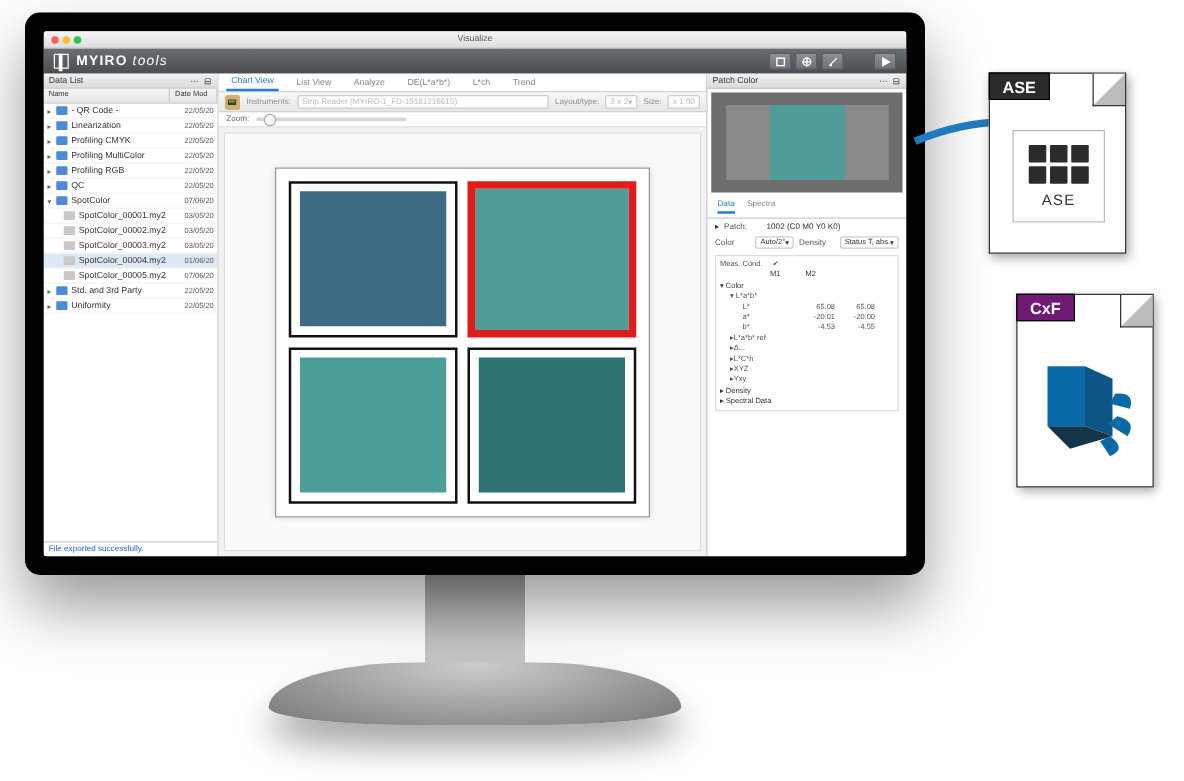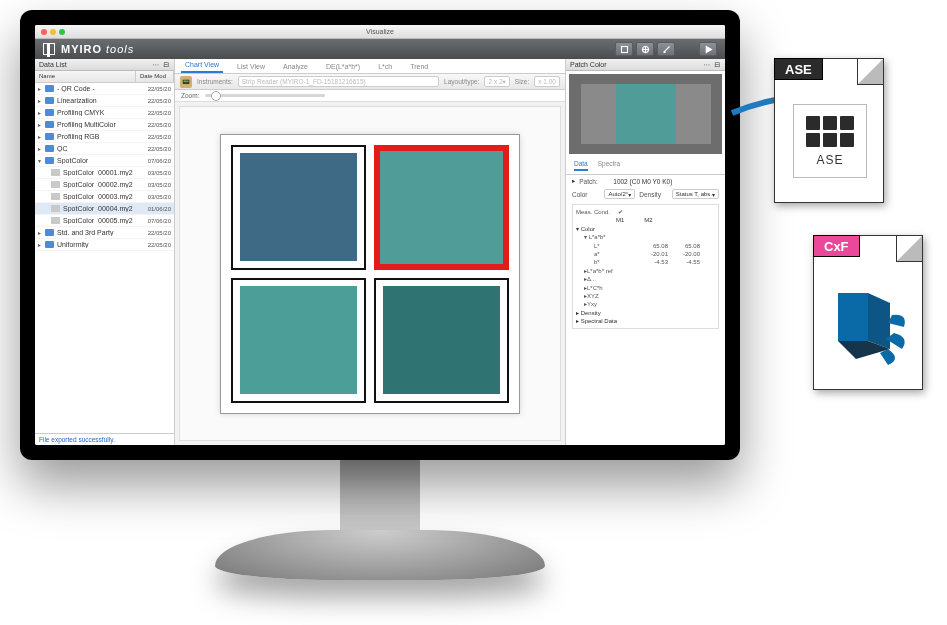--- a/index.html
+++ b/index.html
@@ -97,29 +97,29 @@
 
   
   .arrow { position:absolute; left:730px; top:85px; width:120px; height:40px; }
   .arrow svg{width:100%;height:100%;}
   .fileicon { position:absolute; width:110px; height:145px; background:#fff; border:1px solid #333;
     box-shadow:2px 3px 8px rgba(0,0,0,0.35); }
   .fileicon .fold { position:absolute; right:0; top:0; width:26px; height:26px;
     background:linear-gradient(135deg,#fff 48%,#bbb 52%); border-left:1px solid #333; border-bottom:1px solid #333; }
   .fileicon .tab { position:absolute; left:-1px; top:-1px; height:22px; padding:3px 10px;
     color:#fff; font-weight:bold; font-size:13px; border:1px solid #000; }
-  .file-ase { left:774px; top:58px; }
+  .file-ase { left:791px; top:58px; }
   .file-ase .tab{ background:#2b2b2b; }
   .file-ase .body{ position:absolute; left:18px; top:45px; width:74px; height:74px; border:1px solid #bbb;
     display:flex; flex-direction:column; align-items:center; justify-content:center; gap:6px;}
   .file-ase .grid{display:grid;grid-template-columns:repeat(3,14px);grid-template-rows:repeat(2,14px);gap:3px;}
   .file-ase .grid span{background:#2b2b2b;border-radius:1px;}
   .file-ase .lbl{font-size:12px;color:#333;letter-spacing:1px;}
   .file-cxf { left:813px; top:235px; height:155px; }
-  .file-cxf .tab{ background:#ec4899; }
+  .file-cxf .tab{ background:#701a75; }
   .file-cxf .art{ position:absolute; left:16px; top:45px; width:80px; height:90px; }
   .file-cxf svg{width:100%;height:100%;}
 
 </style>
 </head>
 <body>
 
 <div class="stand-neck"></div>
 <div class="stand-base"></div>
 <div class="monitor">

